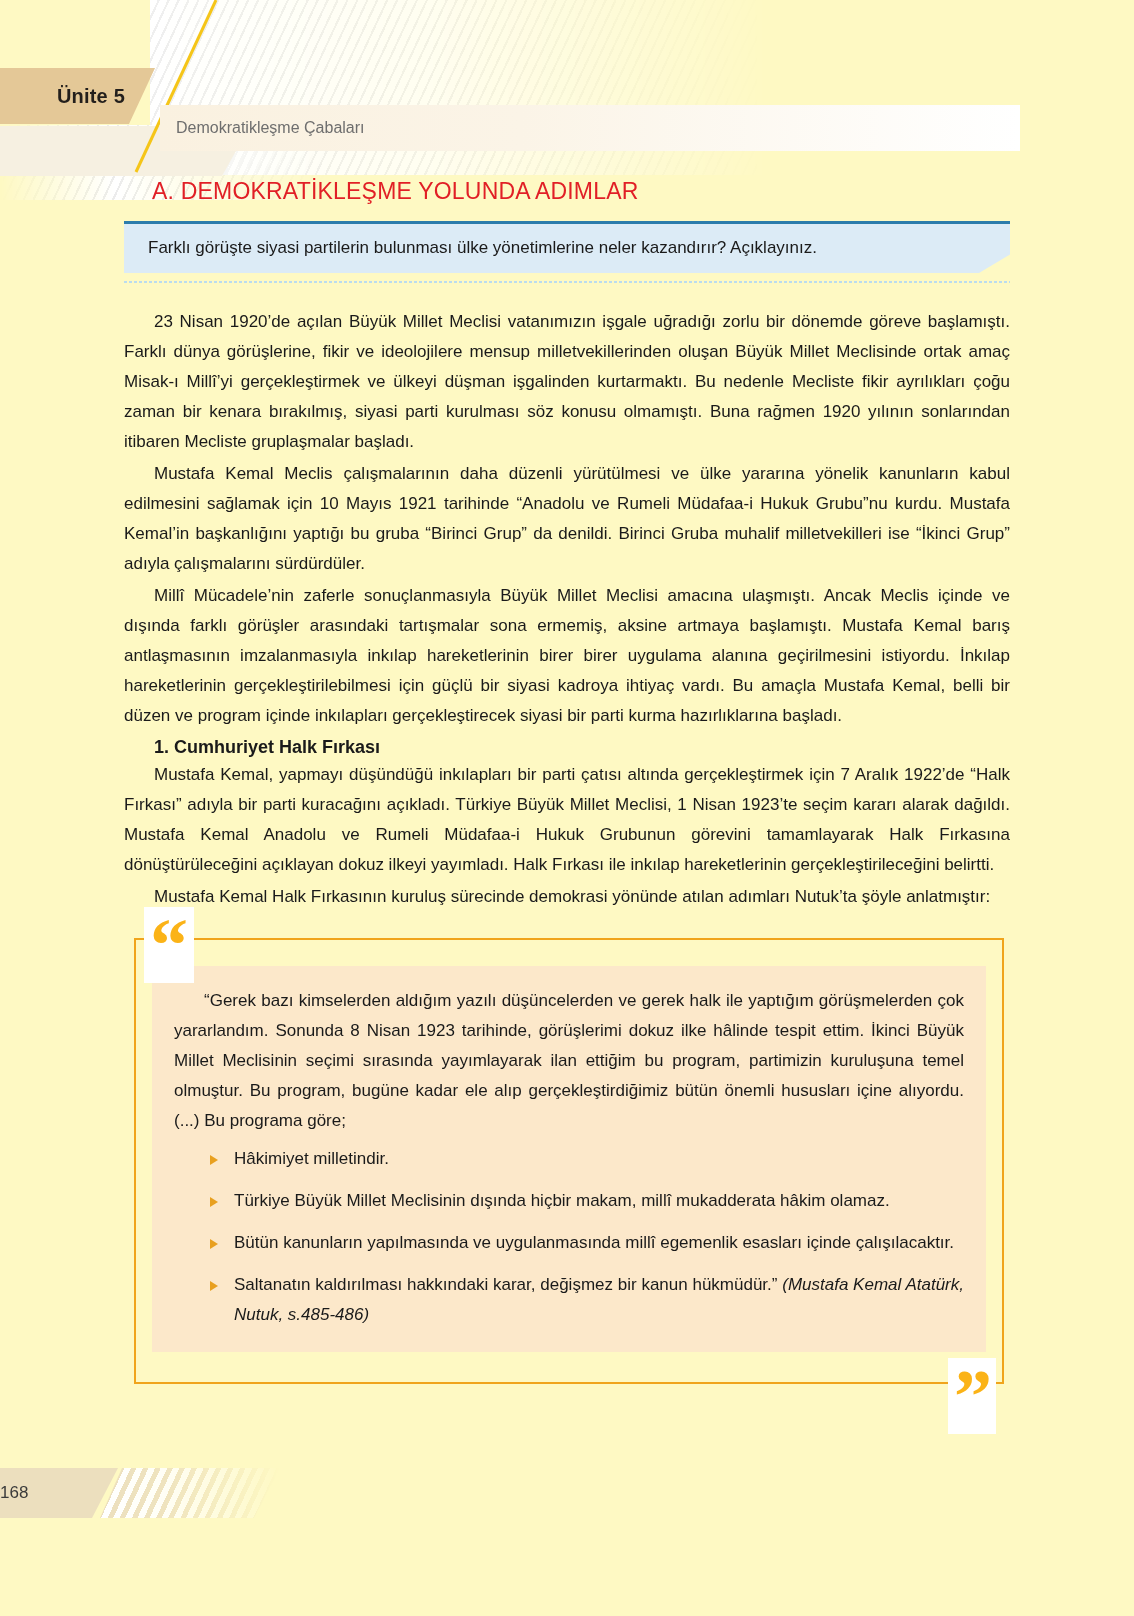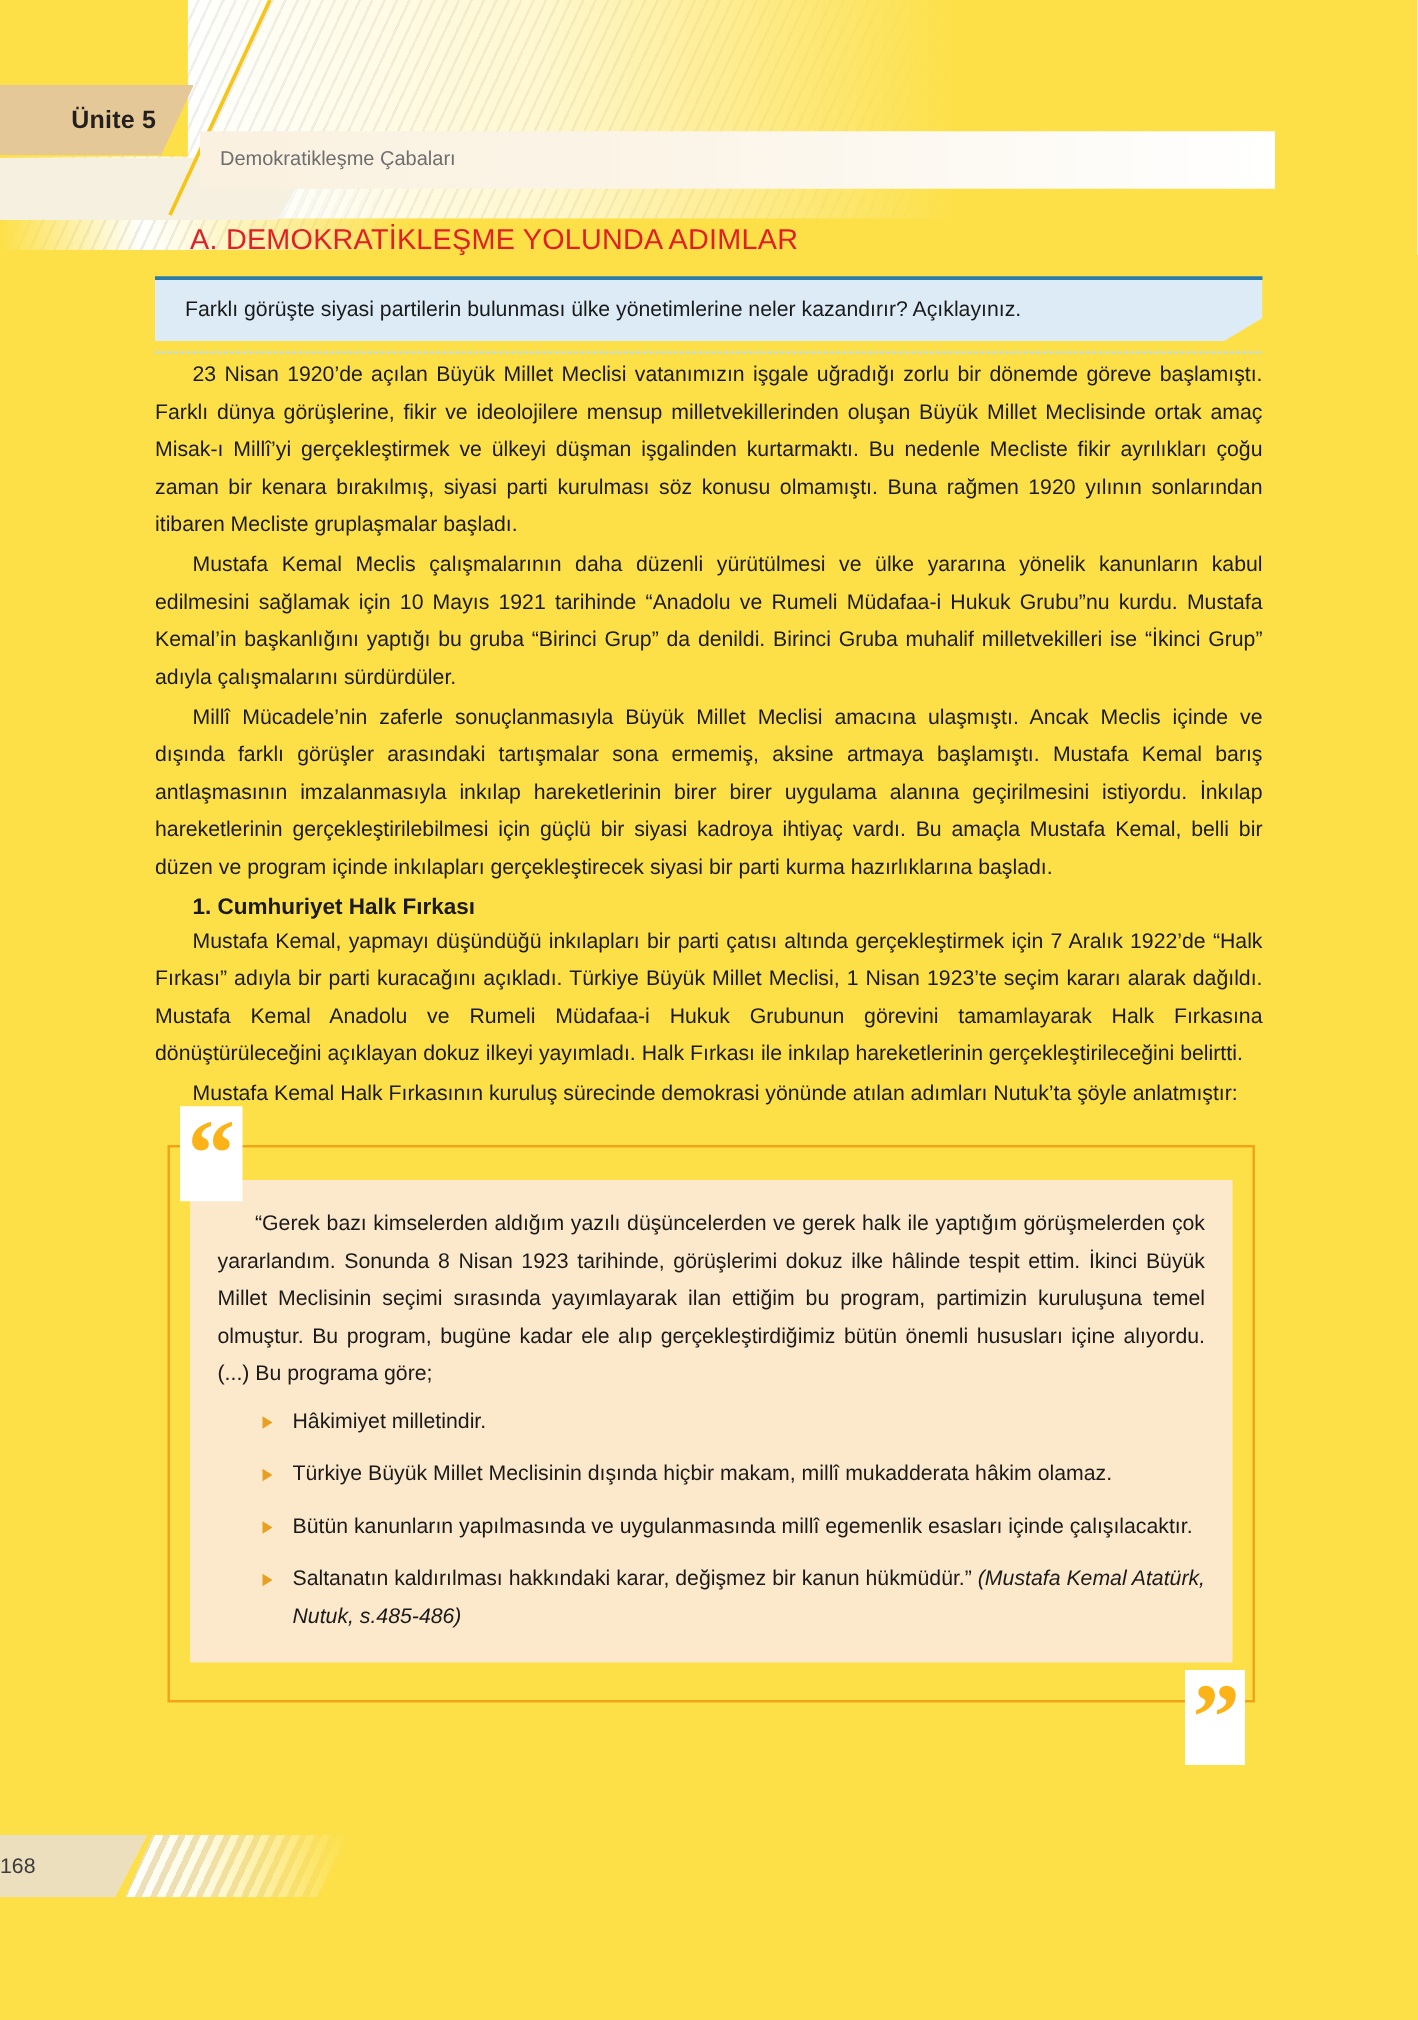--- a/index.html
+++ b/index.html
@@ -9,21 +9,21 @@
   }
   body {
     font-family: "Liberation Sans", sans-serif;
     color: #1a1a1a;
   }
   #page {
     position: relative;
     width: 1134px;
     height: 1616px;
     overflow: hidden;
-    background: #fde047;
+    background: #fef9c3;
   }
 
   
   .hdr-stripes {
     position: absolute;
     top: 0;
     left: 150px;
     width: 620px;
     height: 175px;
     background: repeating-linear-gradient(
@@ -139,21 +139,21 @@
     margin: 0;
     padding: 0;
     font-size: 17px;
     line-height: 30px;
     text-align: justify;
     text-indent: 30px;
     color: #1a1a1a;
     -webkit-hyphens: none;
     hyphens: none;
   }
-  p.body.first { margin-top: 2px; }
+  p.body.first { margin-top: 24px; }
   p.body + p.body { margin-top: 2px; }
 
   h2.sub-title {
     margin: 6px 0 2px 0;
     text-indent: 30px;
     font-size: 18px;
     font-weight: bold;
     color: #1a1a1a;
   }
 

